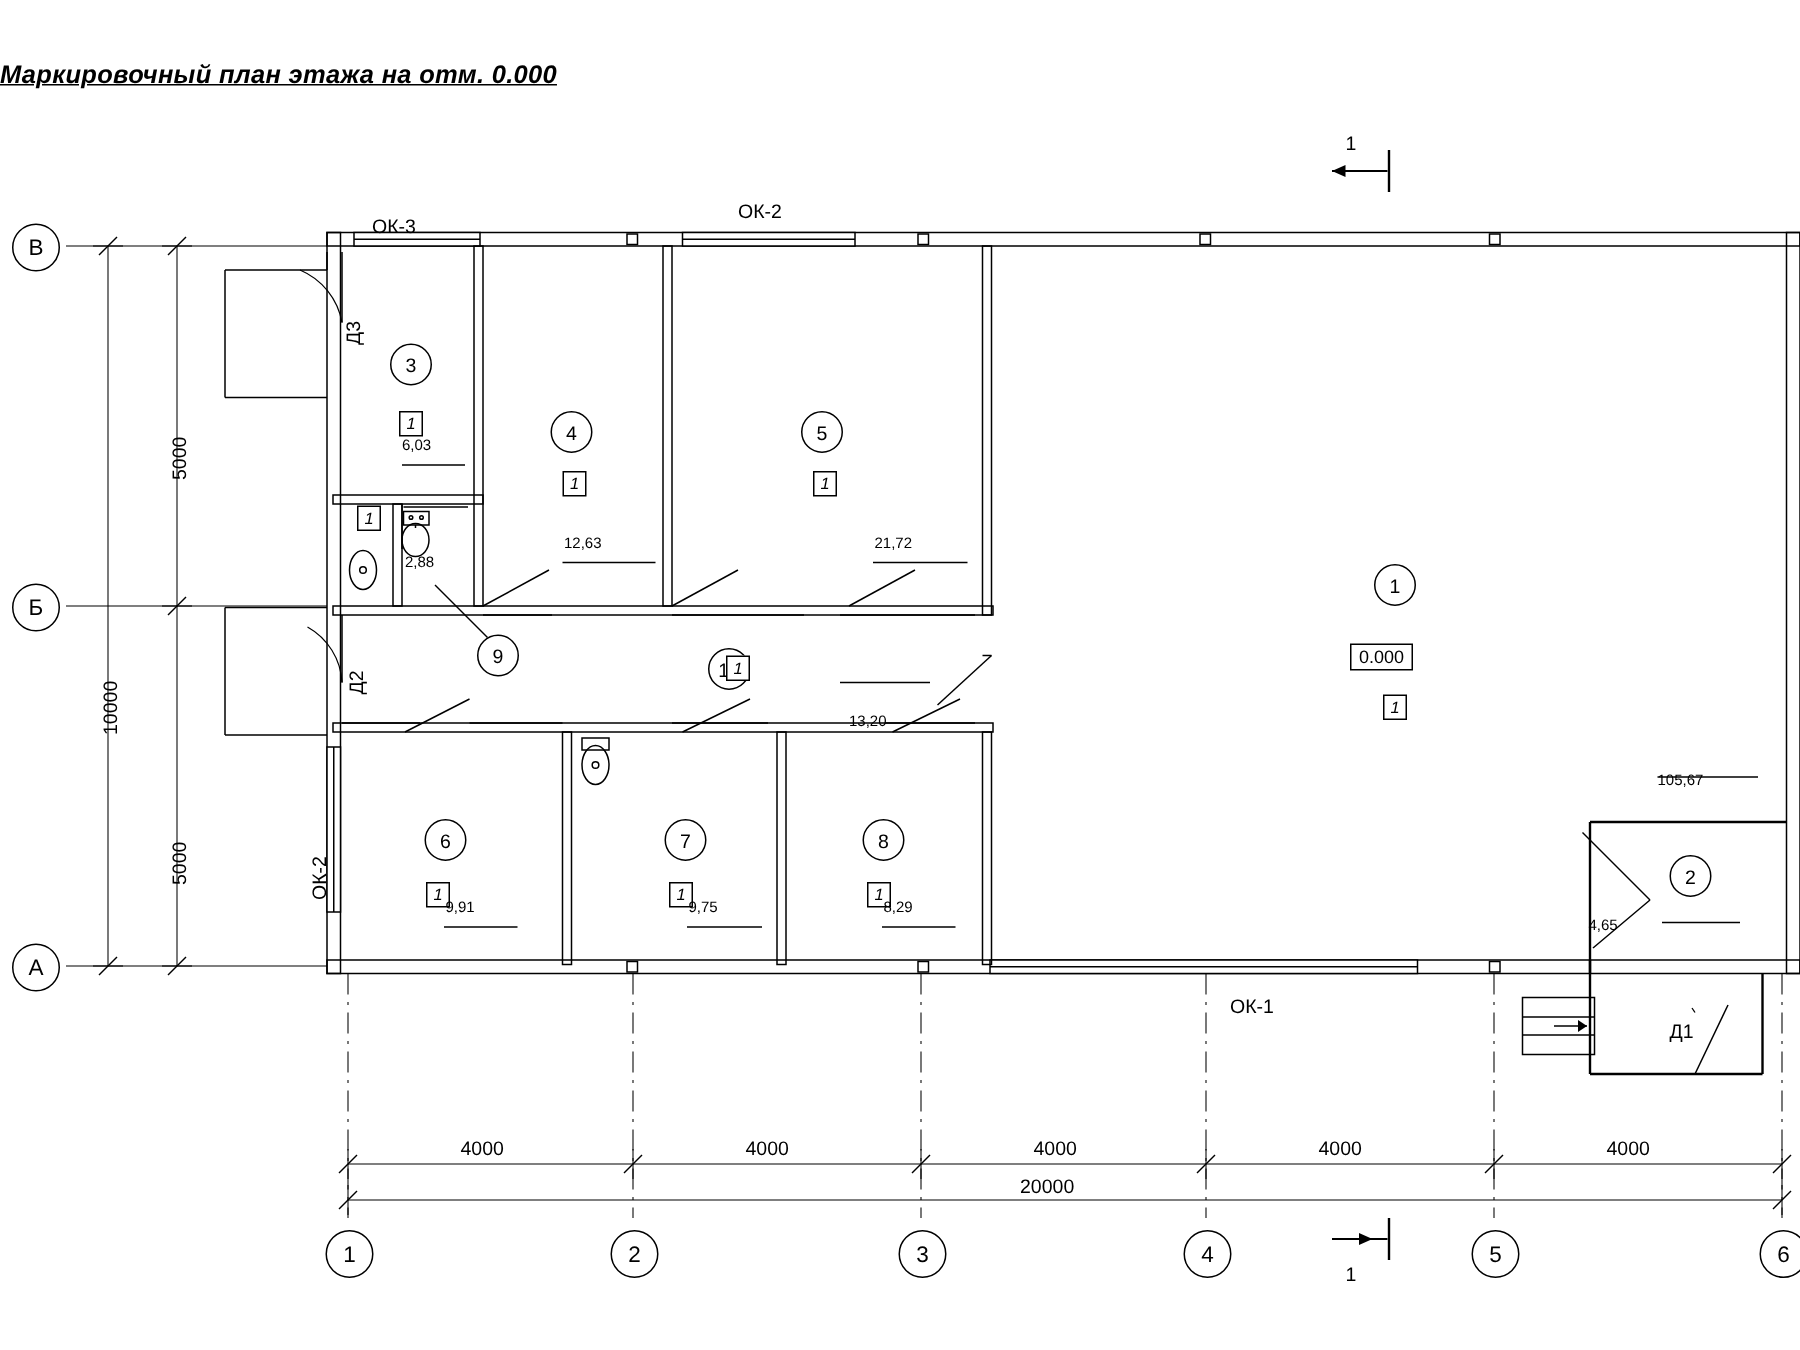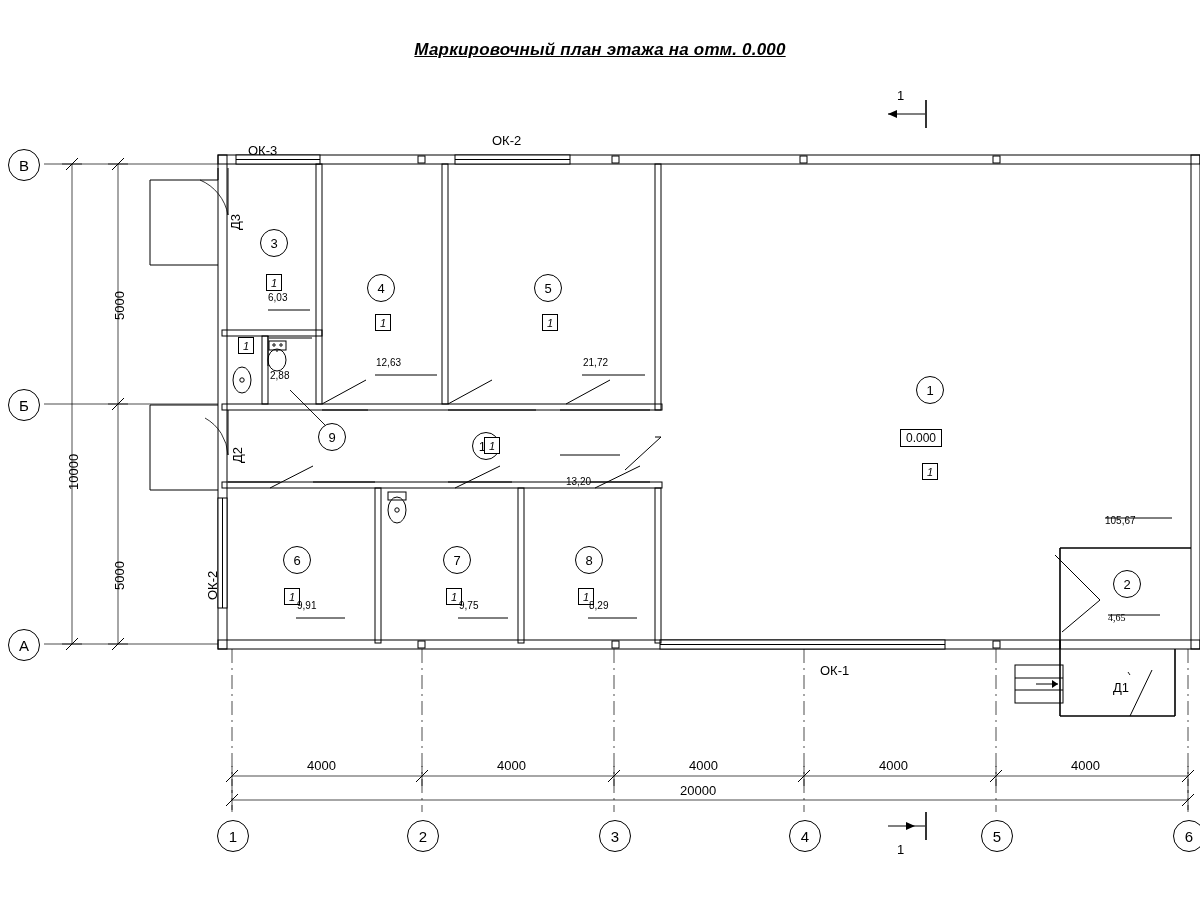--- a/index.html
+++ b/index.html
@@ -8,21 +8,20 @@
     background:#ffffff;
     font-family:"Liberation Sans", sans-serif;
     color:#000000;
     position:relative;
     overflow:hidden;
   }
   #sheet{position:absolute;left:0;top:0;width:1200px;height:900px;}
   .title{
     position:absolute;
     left:0;top:40px;width:1200px;
-    text-align:center;
     font-size:17px;
     font-style:italic;
     font-weight:bold;
     text-decoration:underline;
     letter-spacing:.2px;
   }
   .lbl{position:absolute;font-size:13px;white-space:nowrap;}
   .lbl.big{font-size:10px;}
   .vert{transform:rotate(-90deg);transform-origin:left top;}
   .circle{
@@ -281,21 +280,21 @@
   <div class="lbl vert" style="left:228px;top:230px;">Д3</div>
   <div class="lbl vert" style="left:230px;top:463px;">Д2</div>
   <div class="lbl" style="left:1113px;top:680px;">Д1</div>
 
   <div class="circle circ-room" style="left:916px;top:376px;">1</div>
   <div class="lvlbox" style="left:900px;top:429px;">0.000</div>
   <div class="sqbox" style="left:922px;top:463px;">1</div>
   <div class="lbl big" style="left:1105px;top:515px;">105,67</div>
 
   <div class="circle circ-room" style="left:1113px;top:570px;">2</div>
-  <div class="lbl big" style="left:1108px;top:612px;font-family:Liberation Serif, serif;">4,65</div>
+  <div class="lbl big" style="left:1059px;top:612px;">4,65</div>
 
   <div class="circle circ-room" style="left:260px;top:229px;">3</div>
   <div class="sqbox" style="left:266px;top:274px;">1</div>
   <div class="lbl big" style="left:268px;top:292px;">6,03</div>
 
   <div class="circle circ-room" style="left:367px;top:274px;">4</div>
   <div class="sqbox" style="left:375px;top:314px;">1</div>
   <div class="lbl big" style="left:376px;top:357px;">12,63</div>
 
   <div class="circle circ-room" style="left:534px;top:274px;">5</div>

